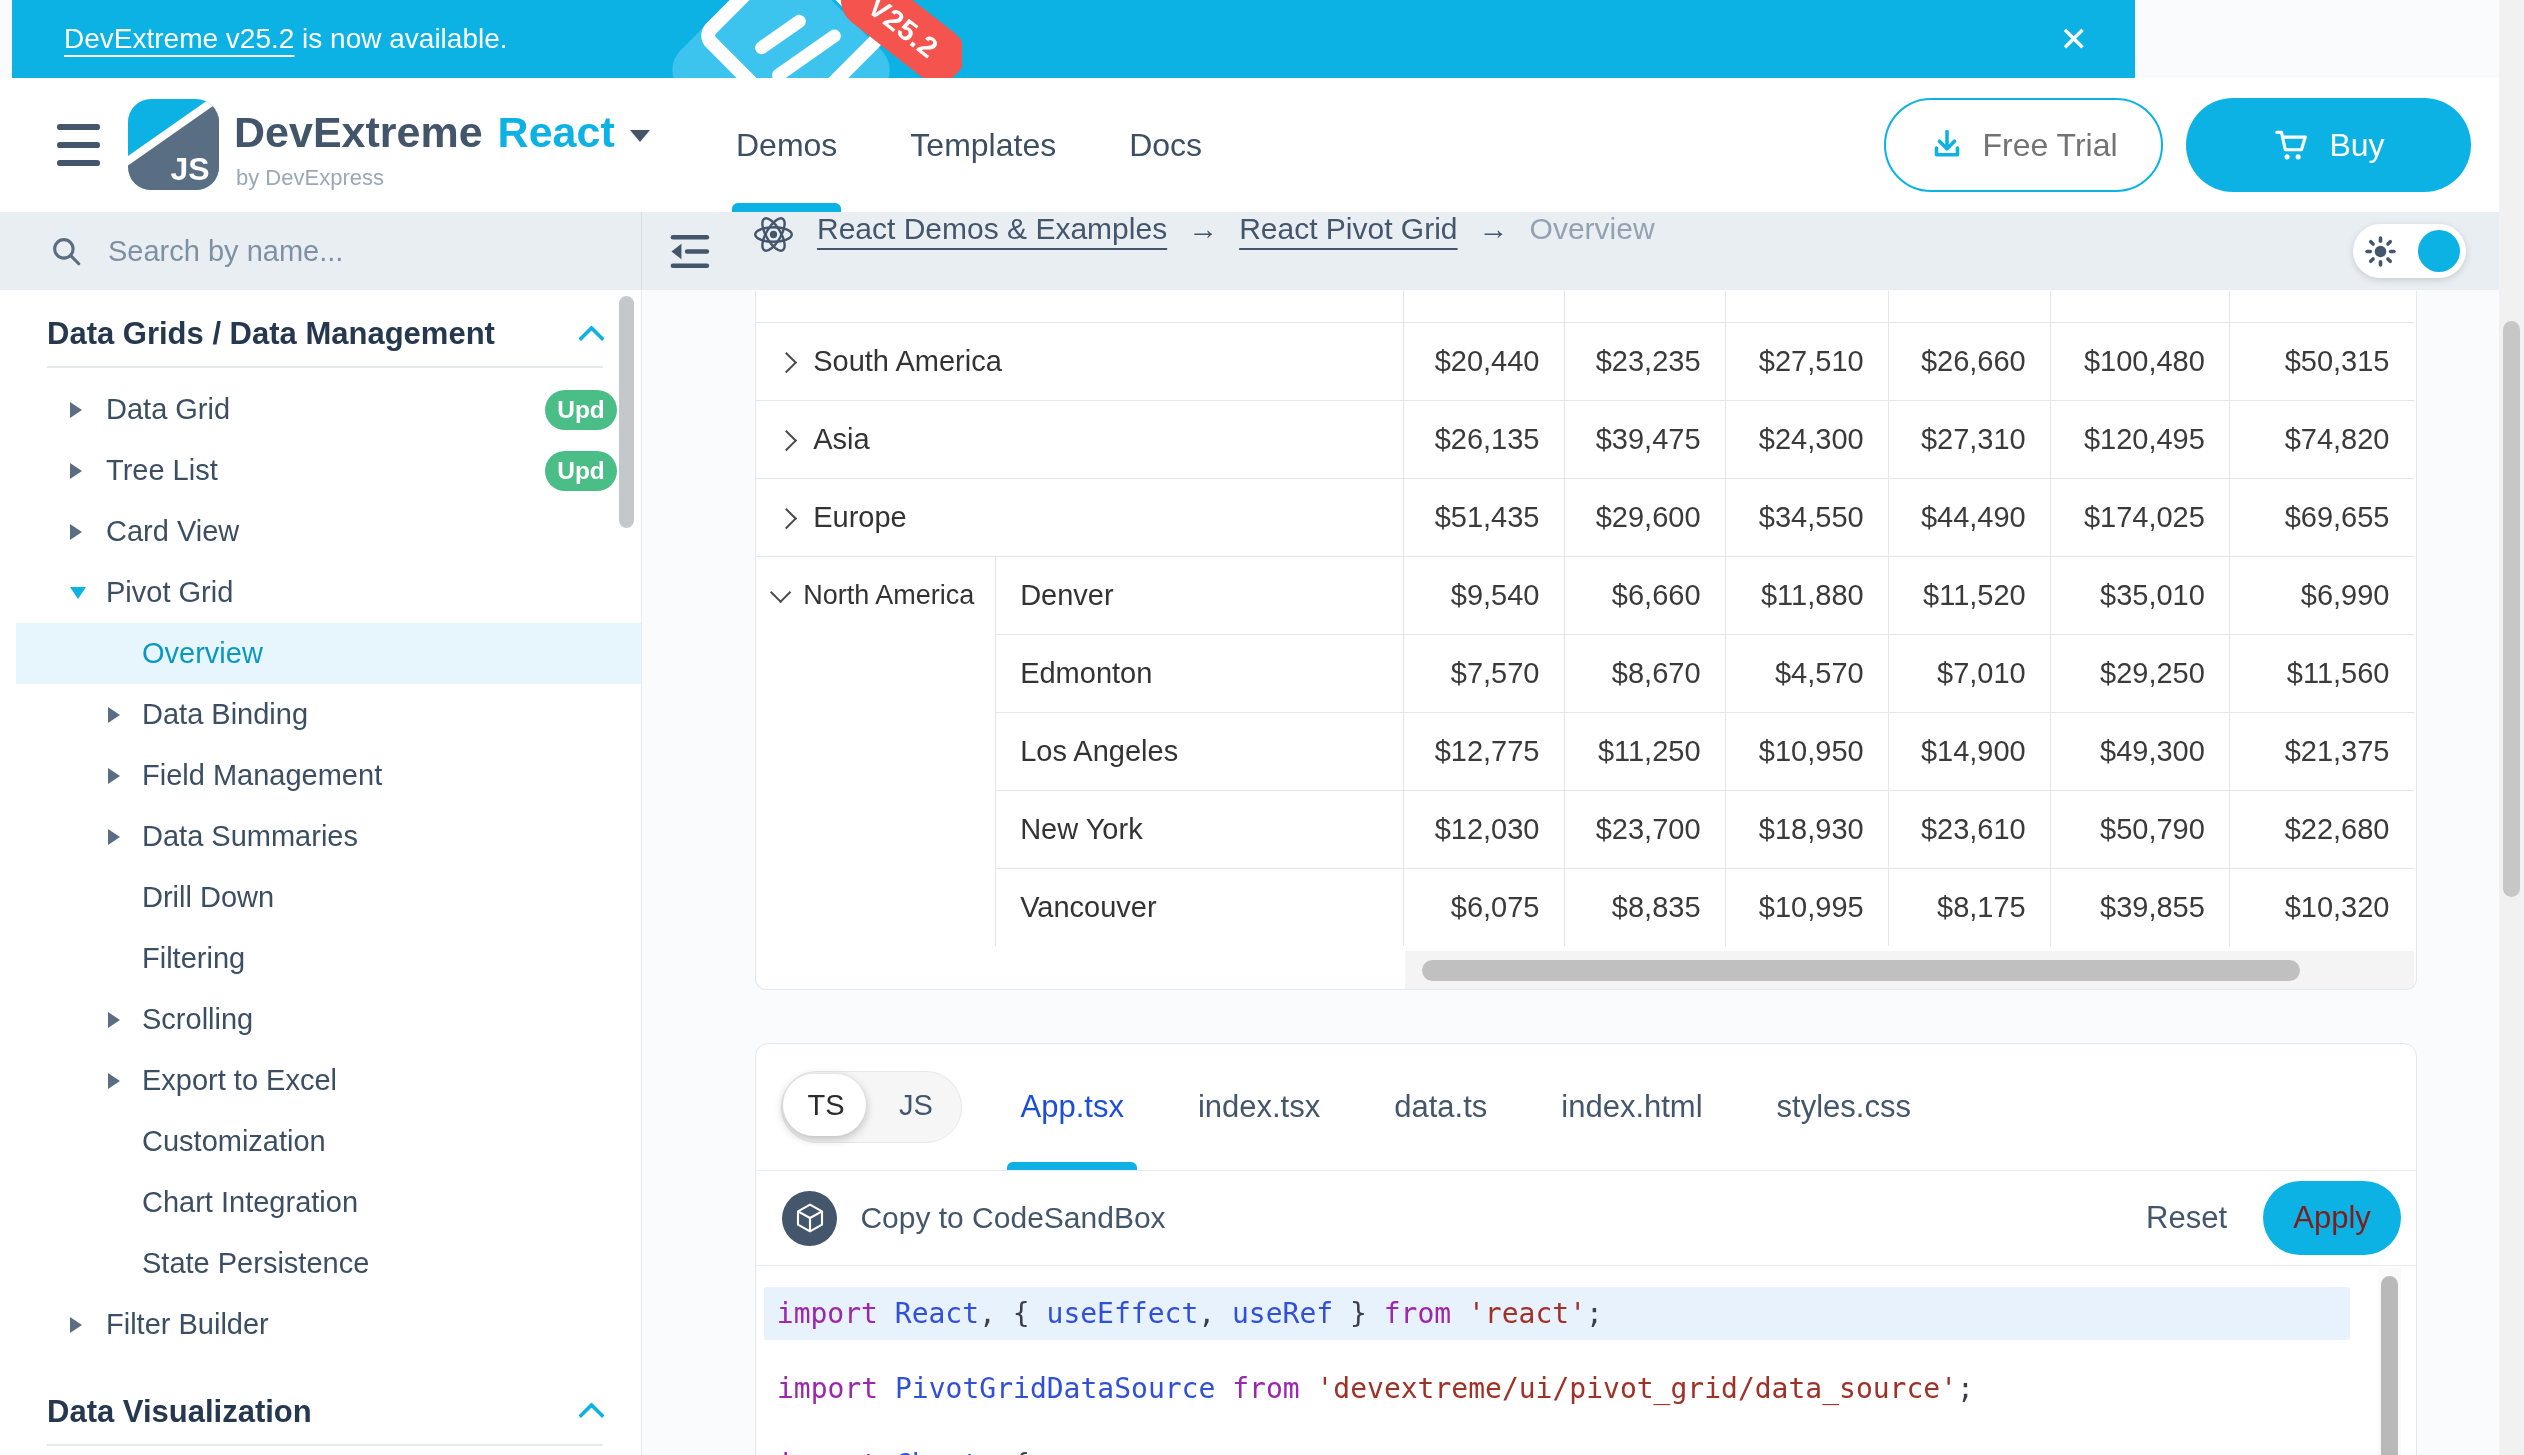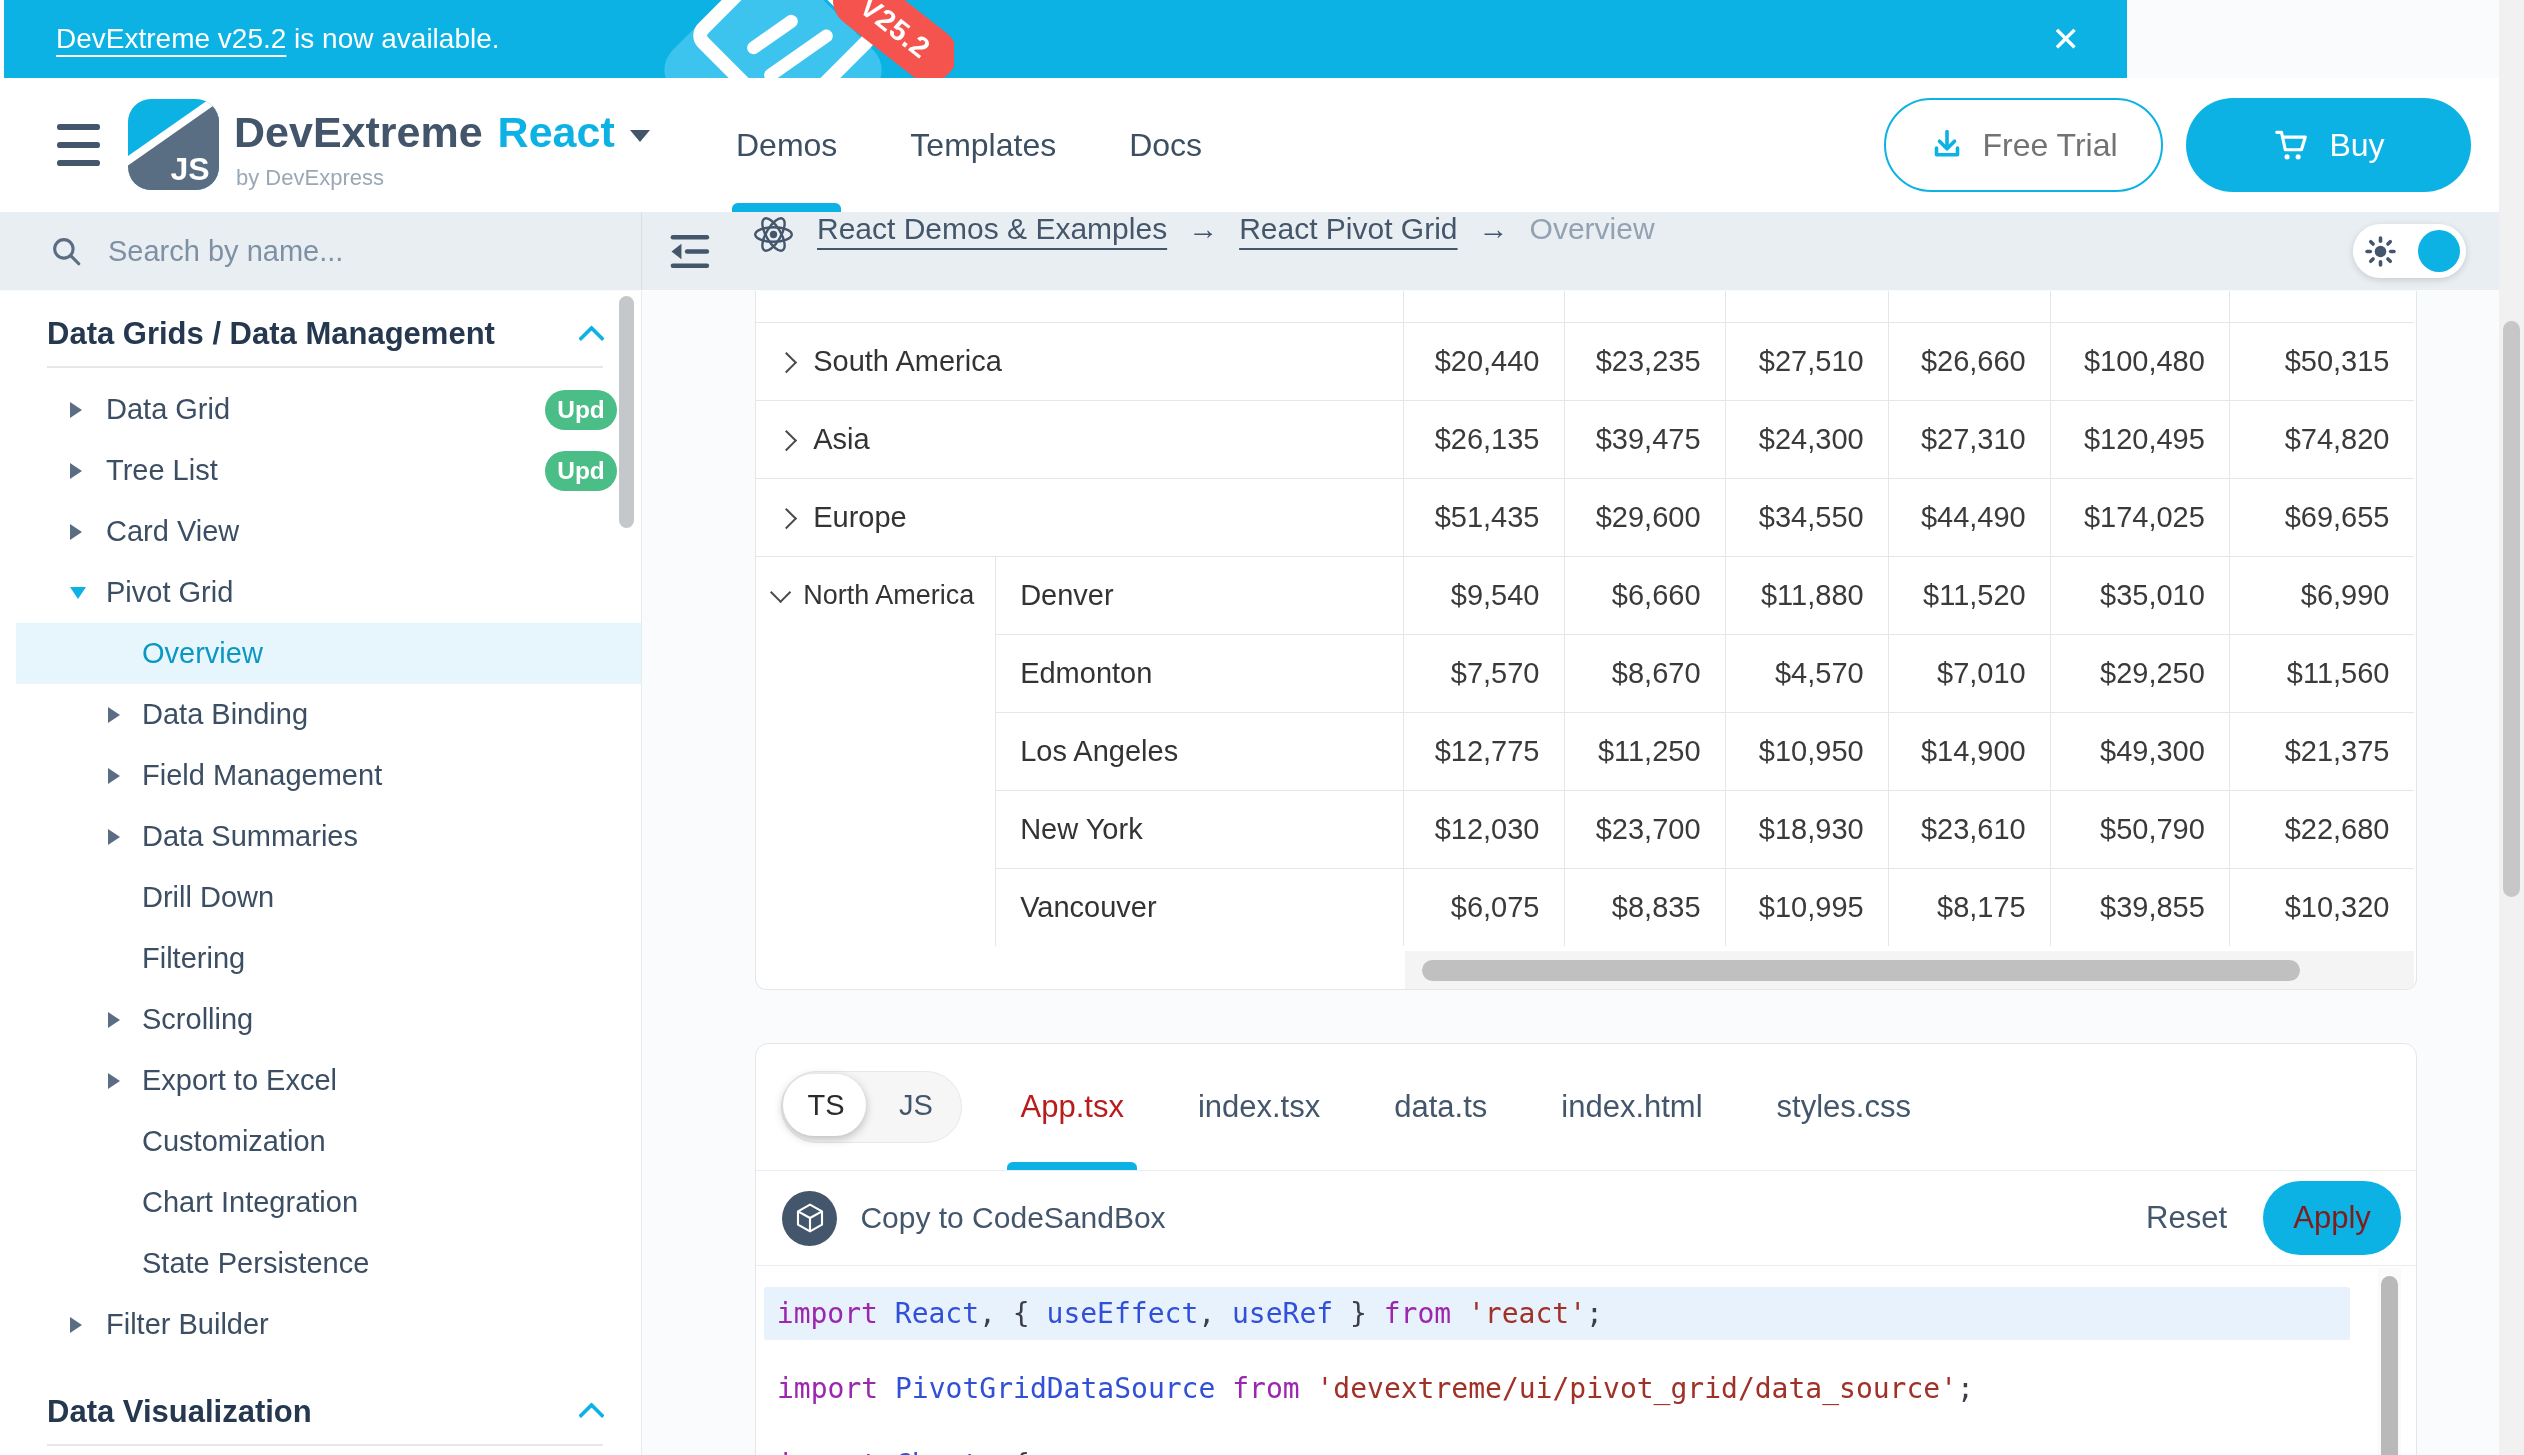--- a/index.html
+++ b/index.html
@@ -1,19 +1,19 @@
 <!DOCTYPE html>
 <html style="font-size:15px"><head>
 <meta charset="utf-8">
 <style>
   html,body{margin:0;padding:0;overflow:hidden;}
   body{width:2525px;height:1456px;position:relative;background:#fafbfc;
        font-family:"Liberation Sans",sans-serif;color:#3c4e63;}
   
-  .banner{position:absolute;top:0;left:4px;width:2123px;height:78px;background:#0cb2e4;color:#fff;z-index:5;}
+  .banner{position:absolute;top:0;left:12px;width:2123px;height:78px;background:#0cb2e4;color:#fff;z-index:5;}
   .banner-left{position:absolute;left:52px;top:0;height:78px;display:flex;align-items:center;font-size:28px;white-space:pre;}
   .banner-left .lnk{text-decoration:underline;text-underline-offset:6.6px;}
   .banner-center{position:absolute;left:973px;top:0;height:78px;display:flex;align-items:center;font-size:28px;white-space:pre;}
   .banner-center .lnk{text-decoration:underline;text-underline-offset:6.6px;}
   .banner-close{position:absolute;right:47px;top:0;height:78px;display:flex;align-items:center;font-size:34px;font-weight:300;cursor:pointer;}
   .banner-art{position:absolute;left:601px;top:0;width:349px;height:78px;overflow:hidden;}
   .art-diamond{position:absolute;left:83px;top:-15px;width:170px;height:170px;background:#3cc4ef;border-radius:28px;transform:rotate(45deg);}
   .art-outline{position:absolute;left:110px;top:-34px;width:111px;height:111px;border:14px solid #fff;border-radius:17px;transform:rotate(45deg);background:transparent;}
   .art-bar{position:absolute;background:#fff;border-radius:7.6px;height:13.2px;}
   .art-bar.b1{left:138px;top:28px;width:59px;transform:rotate(-35deg);}
@@ -93,21 +93,21 @@
   
   .code-card{position:absolute;left:755px;top:1043px;width:1662px;height:491px;background:#fff;
              border:1.9px solid #e3e7ea;border-radius:13.2px 13.2px 0 0;box-sizing:border-box;overflow:hidden;}
   .tabs-row{height:126px;position:relative;border-bottom:1.9px solid #e9edf0;display:flex;align-items:center;}
   .lang-toggle{margin-left:24.5px;position:relative;width:179px;height:70px;background:#f6f6f6;border:1.9px solid #e8e8e8;border-radius:36px;cursor:pointer;flex:none;}
   .lang-knob{position:absolute;left:1.9px;top:1.9px;width:83px;height:62px;background:#fff;border-radius:31px;box-shadow:0 2.8px 9.4px rgba(0,0,0,0.25);}
   .lang-opt{position:absolute;top:0;width:89px;height:66px;display:flex;align-items:center;justify-content:center;font-size:29px;}
   .lang-opt.ts{left:0;color:#2b2b2b;} .lang-opt.js{right:0;color:#44566b;}
   .file-tabs{display:flex;margin-left:59px;gap:74px;font-size:31px;color:#44566b;height:100%;align-items:stretch;}
   .file-tab{position:relative;display:flex;align-items:center;cursor:pointer;}
-  .file-tab.active{color:#b91c1c;}
+  .file-tab.active{color:#1d4ed8;}
   .file-tab.active .tab-underline{position:absolute;left:-13.2px;right:-13.2px;bottom:0;height:8.5px;background:#0cb2e4;border-radius:5.7px 5.7px 0 0;}
   .sandbox-row{height:94px;display:flex;align-items:center;border-bottom:1.9px solid #e9edf0;position:relative;}
   .sandbox-icon{margin-left:26.4px;width:55px;height:55px;border-radius:50%;background:#44566b;display:flex;align-items:center;justify-content:center;flex:none;cursor:pointer;}
   .sandbox-label{margin-left:23px;font-size:30px;color:#44566b;cursor:pointer;}
   .reset-btn{position:absolute;right:189px;font-size:31px;color:#44566b;cursor:pointer;}
   .apply-btn{position:absolute;right:15px;width:138px;height:74px;background:#0cb2e4;border-radius:37px;color:#7f1d1d;
              font-size:31px;display:flex;align-items:center;justify-content:center;cursor:pointer;}
   .code-area{position:relative;padding-top:9.4px;}
   .code-line{height:76px;display:flex;align-items:center;padding-left:21px;font-family:"DejaVu Sans Mono",monospace;
              font-size:28px;color:#3a3f4b;white-space:pre;}

